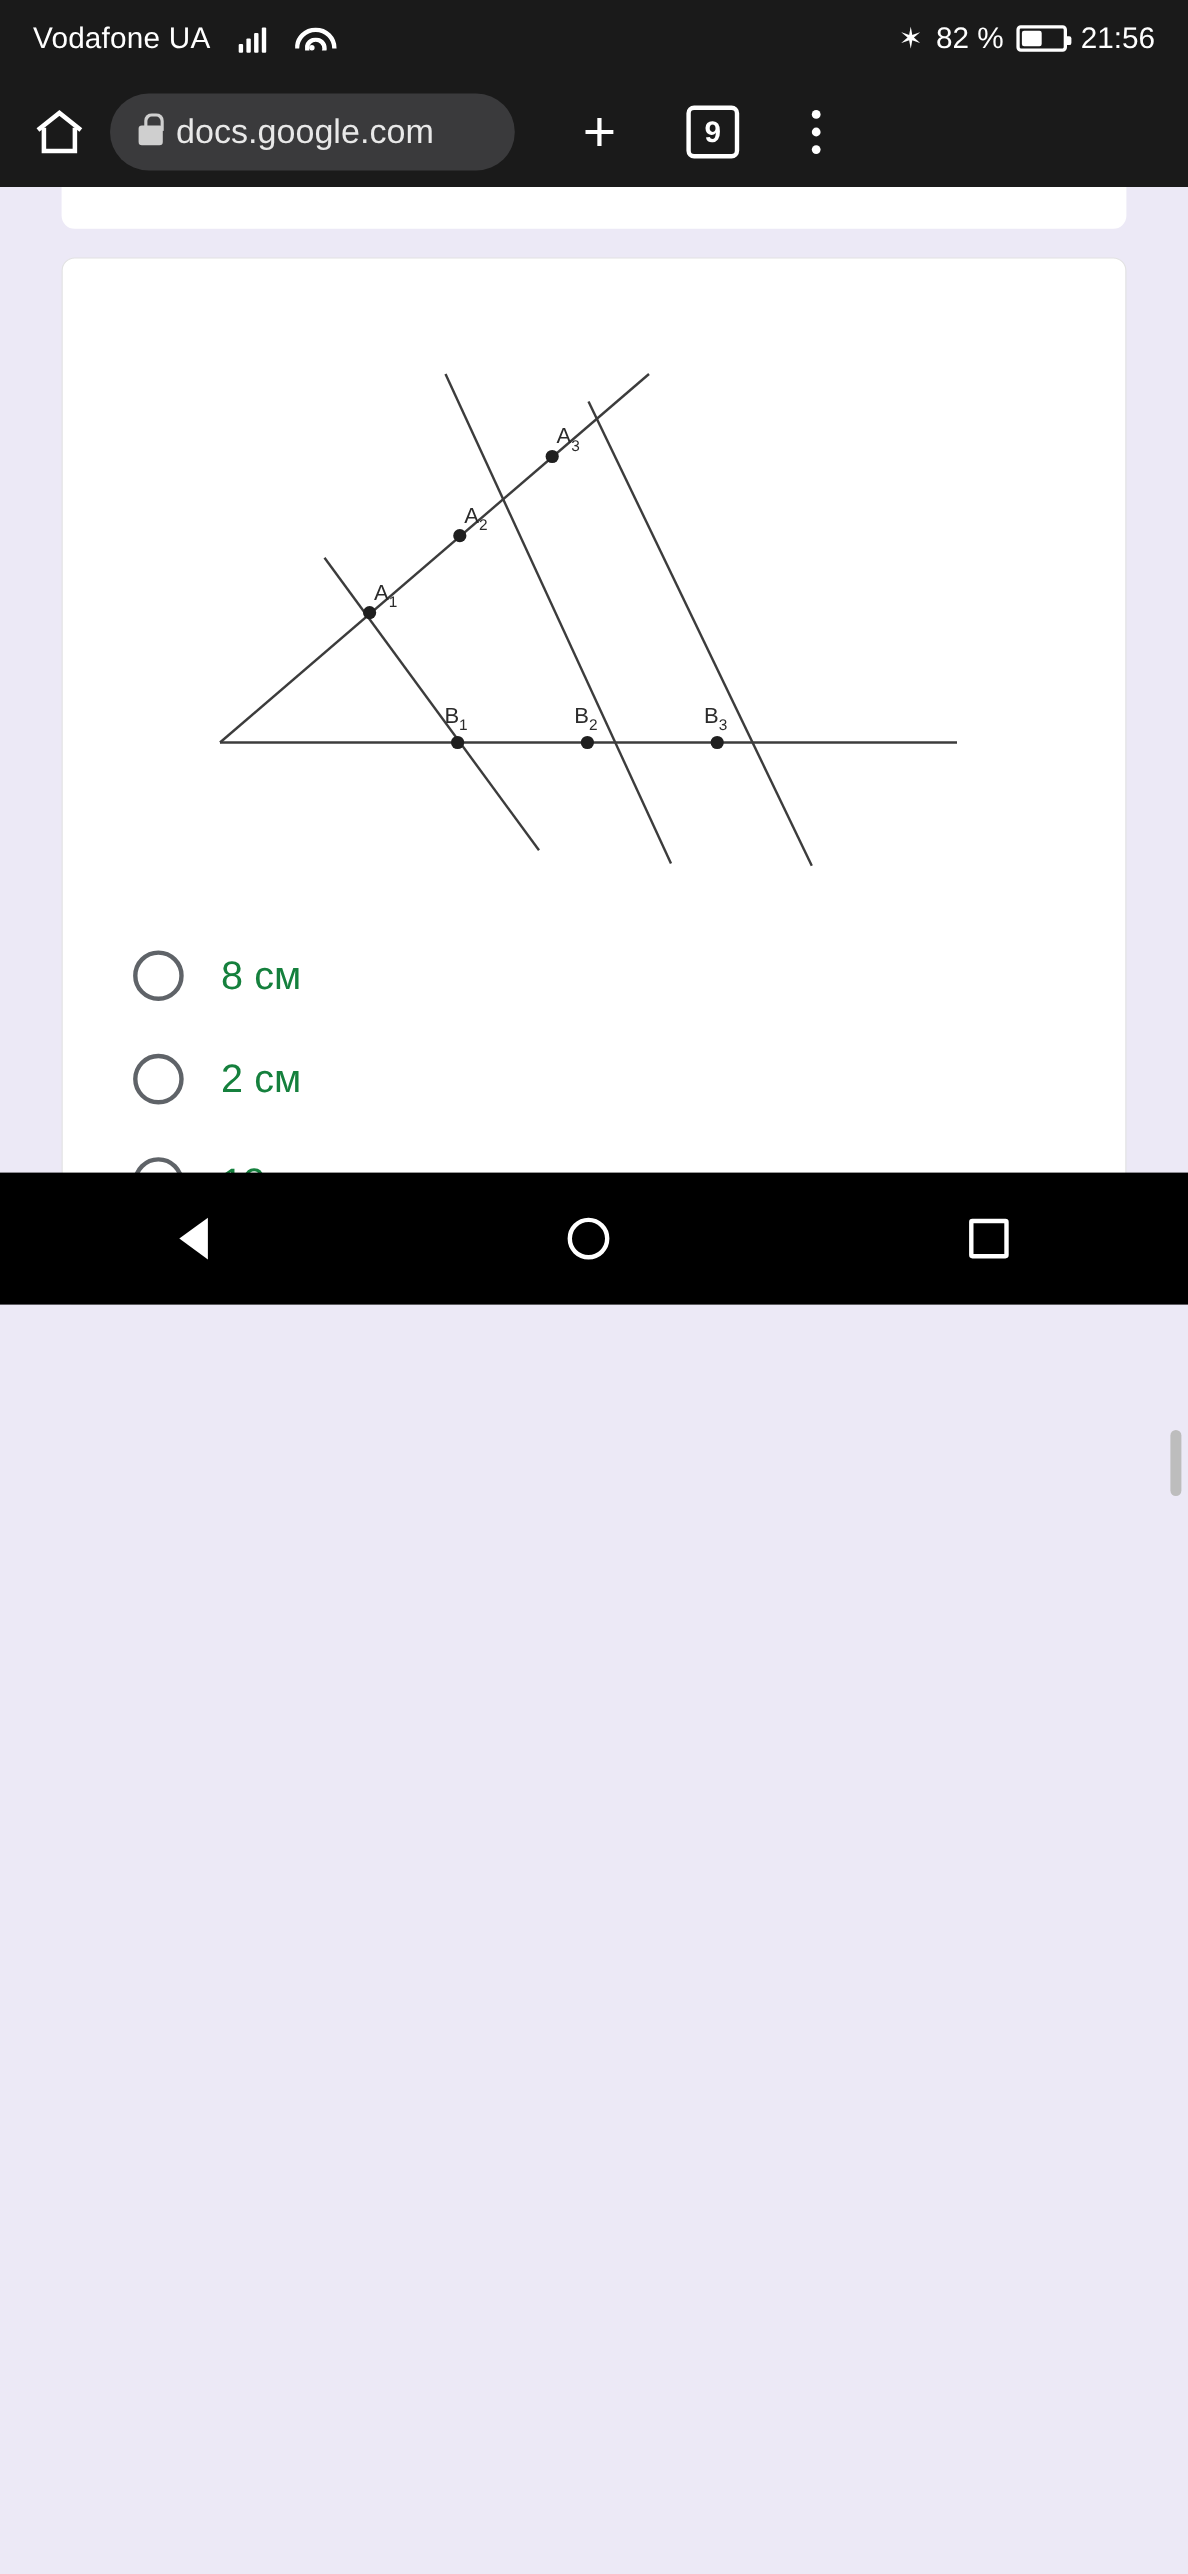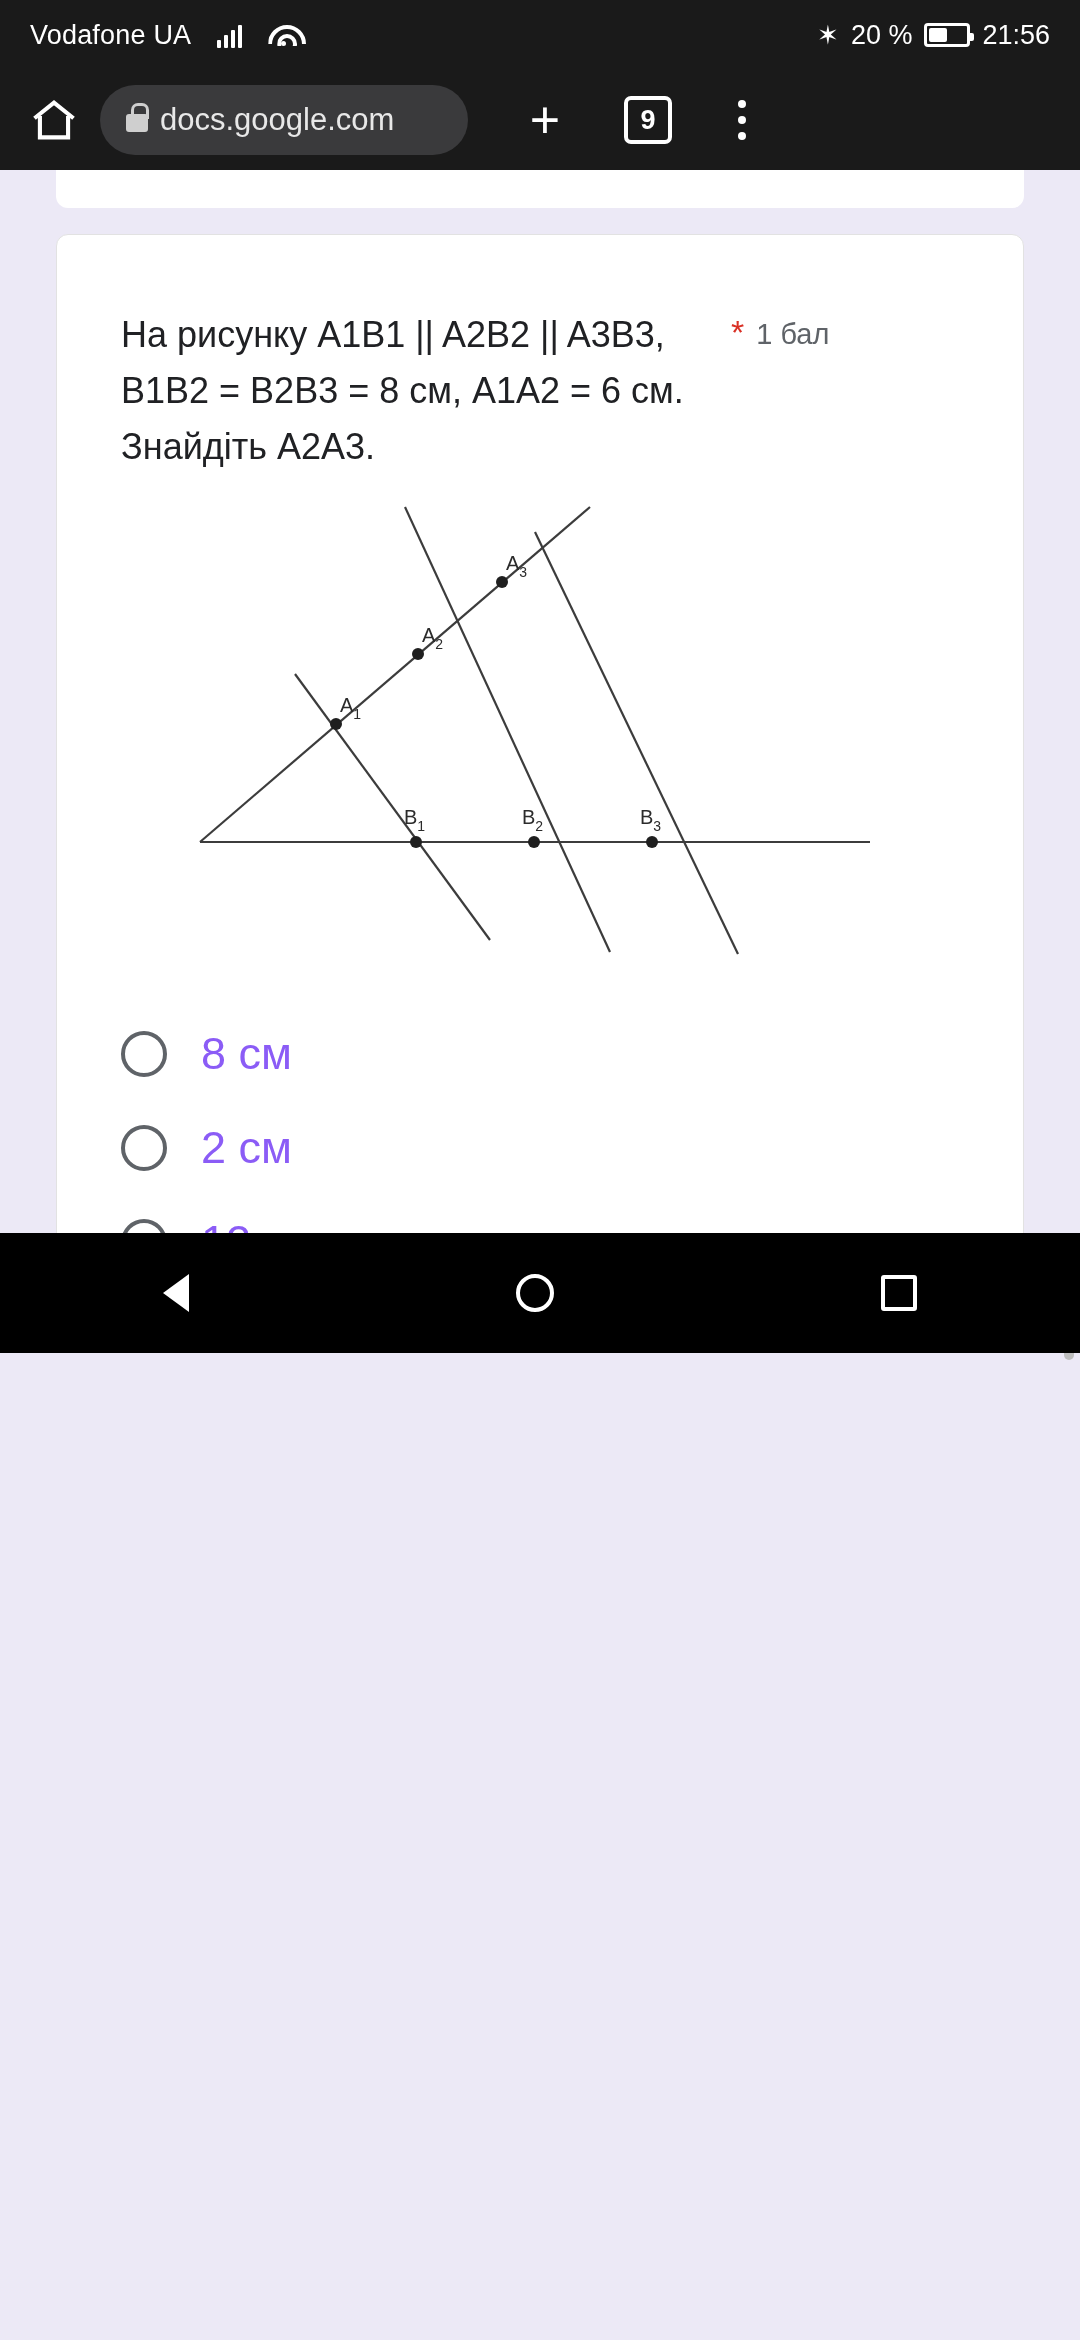--- a/index.html
+++ b/index.html
@@ -208,22 +208,22 @@
     height: 88px;
     margin-bottom: 6px;
   }
   .radio {
     width: 46px; height: 46px;
     border: 4px solid #5f6368;
     border-radius: 50%;
     flex: 0 0 auto;
   }
   .option-label {
-    font-size: 45px;
-    color: #8b5cf6;
+    font-size: 36px;
+    color: #15803d;
   }
 
   
   .footer-note {
     position: absolute;
     left: 0;
     right: 0;
     bottom: 0;
     padding: 0 22px 10px 22px;
     color: #5f6368;
@@ -302,21 +302,21 @@
         <i></i>
         <i></i>
       </span>
     <span class="wifi">
         <span class="dot"></span>
       </span>
   </div>
   <div class="sb-spacer"></div>
   <div class="sb-right">
     <span class="bt-glyph">✶</span>
-    <span>20 %</span>
+    <span>82 %</span>
     <span class="battery">
         <span class="fill"></span>
       </span>
     <span>21:56</span>
   </div>
 </div>
 
 <div class="browserbar">
   <div class="home-icon">
     <svg width="52" height="52" viewBox="0 0 24 24" fill="none" stroke="#ffffff" stroke-width="1.9">
@@ -338,27 +338,20 @@
       <span></span>
   </div>
 </div>
 
 <div class="page">
 
   <div class="card-top"></div>
 
   <div class="card">
 
-    <div class="q-head">
-      <div class="q-text">На рисунку A1B1 || A2B2 || A3B3, B1B2 = B2B3 = 8 см, A1A2 = 6 см. Знайдіть A2A3.</div>
-      <div class="q-points">
-        <span class="req-star">*</span>
-        <span class="points">1 бал</span>
-      </div>
-    </div>
 
     <div class="figure-wrap">
       <svg class="figure" width="700" height="460" viewBox="0 0 700 460">
         <g stroke="#3c3c3c" stroke-width="2.2" fill="none">
 
           <line x1="10" y1="340" x2="680" y2="340"></line>
 
           <line x1="10" y1="340" x2="400" y2="5"></line>
 
           <line x1="105" y1="172" x2="300" y2="438"></line>

